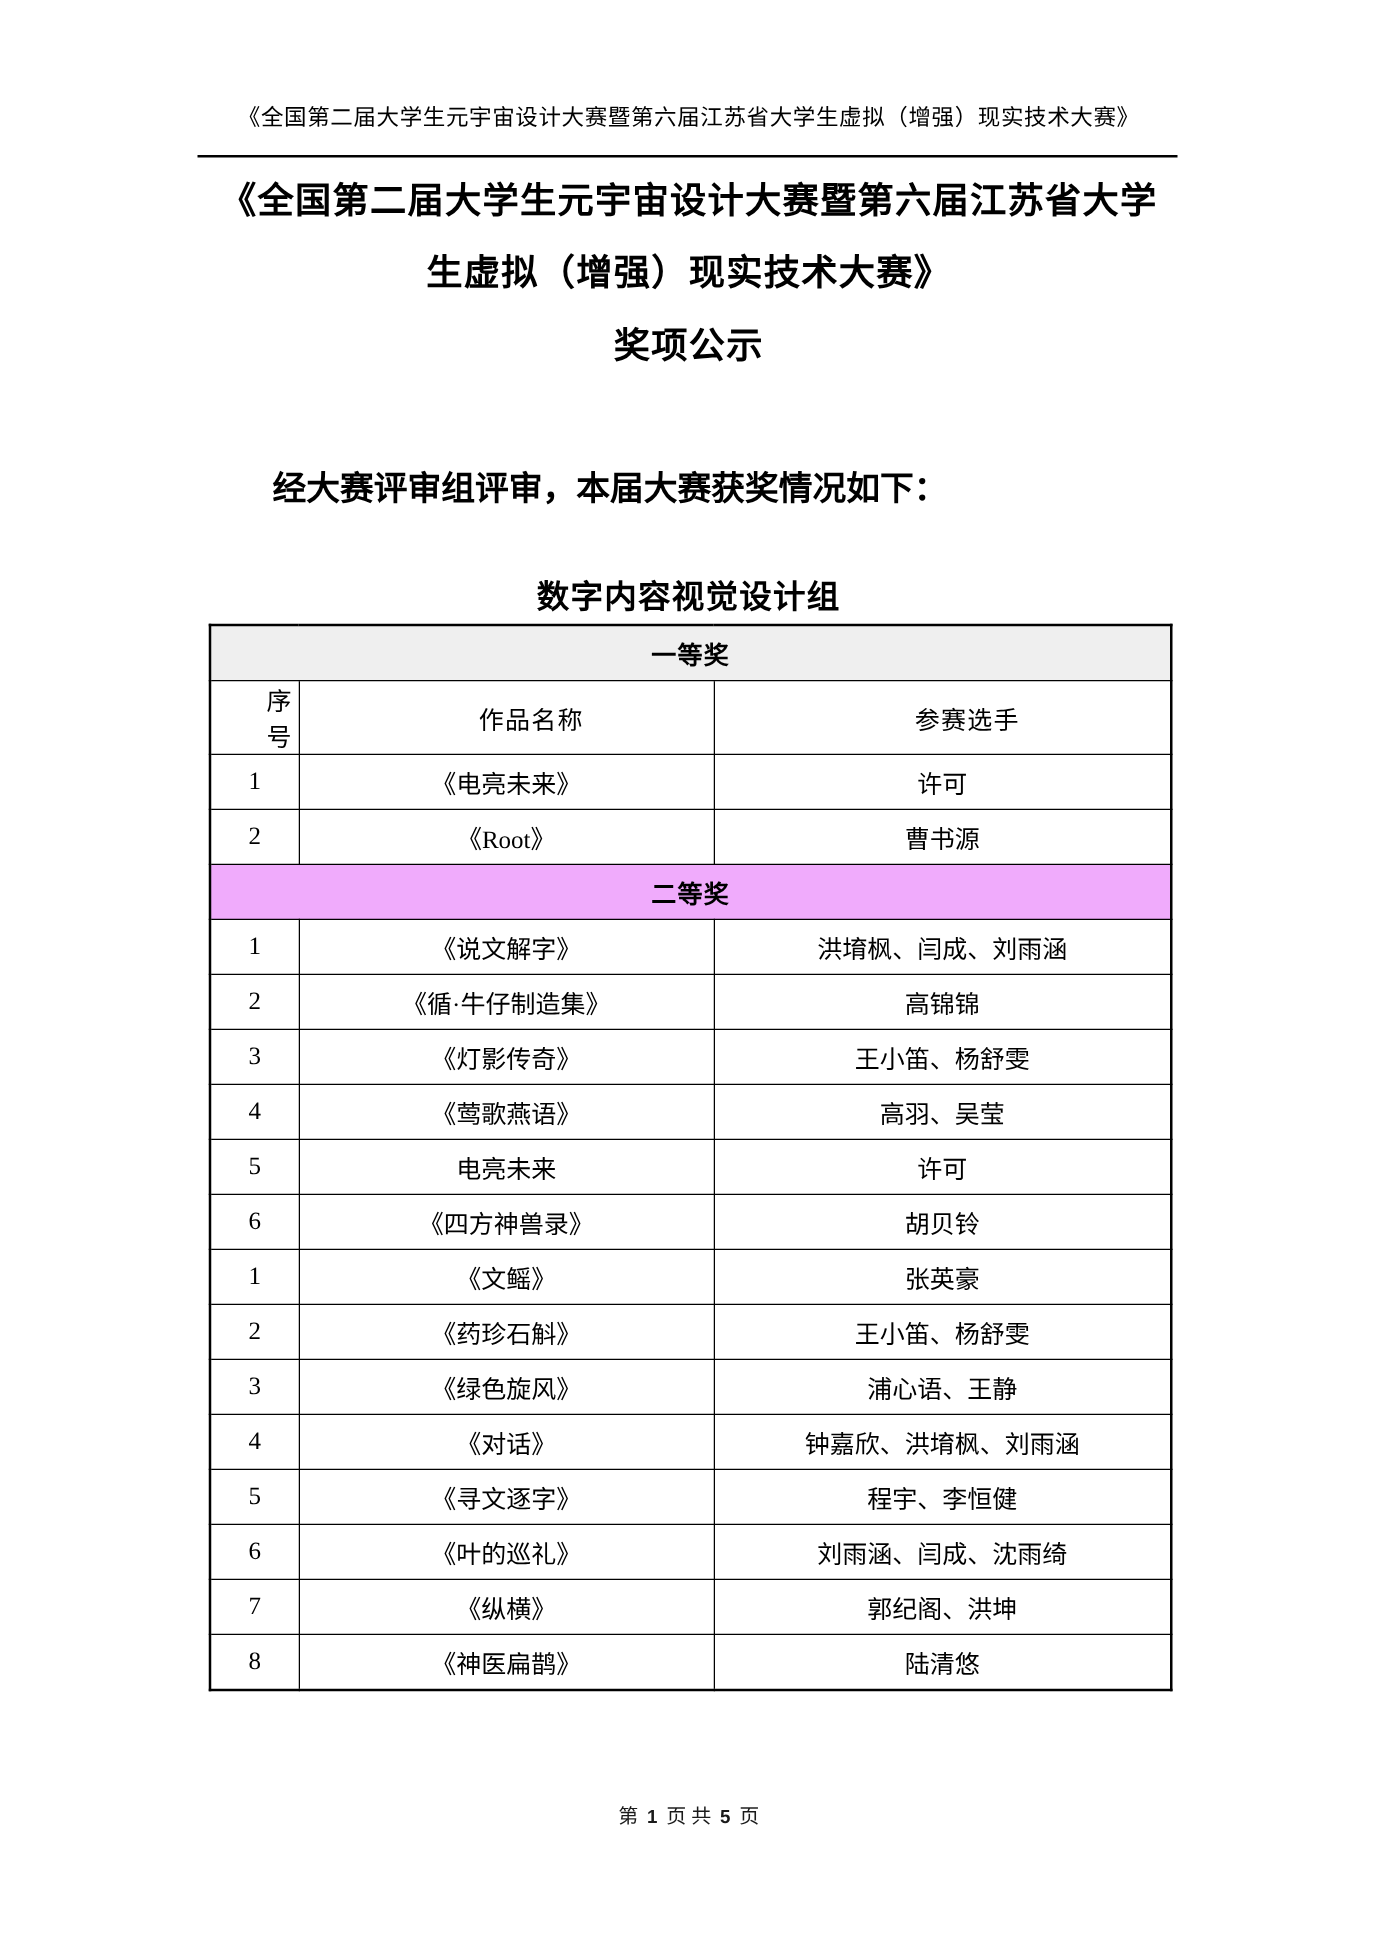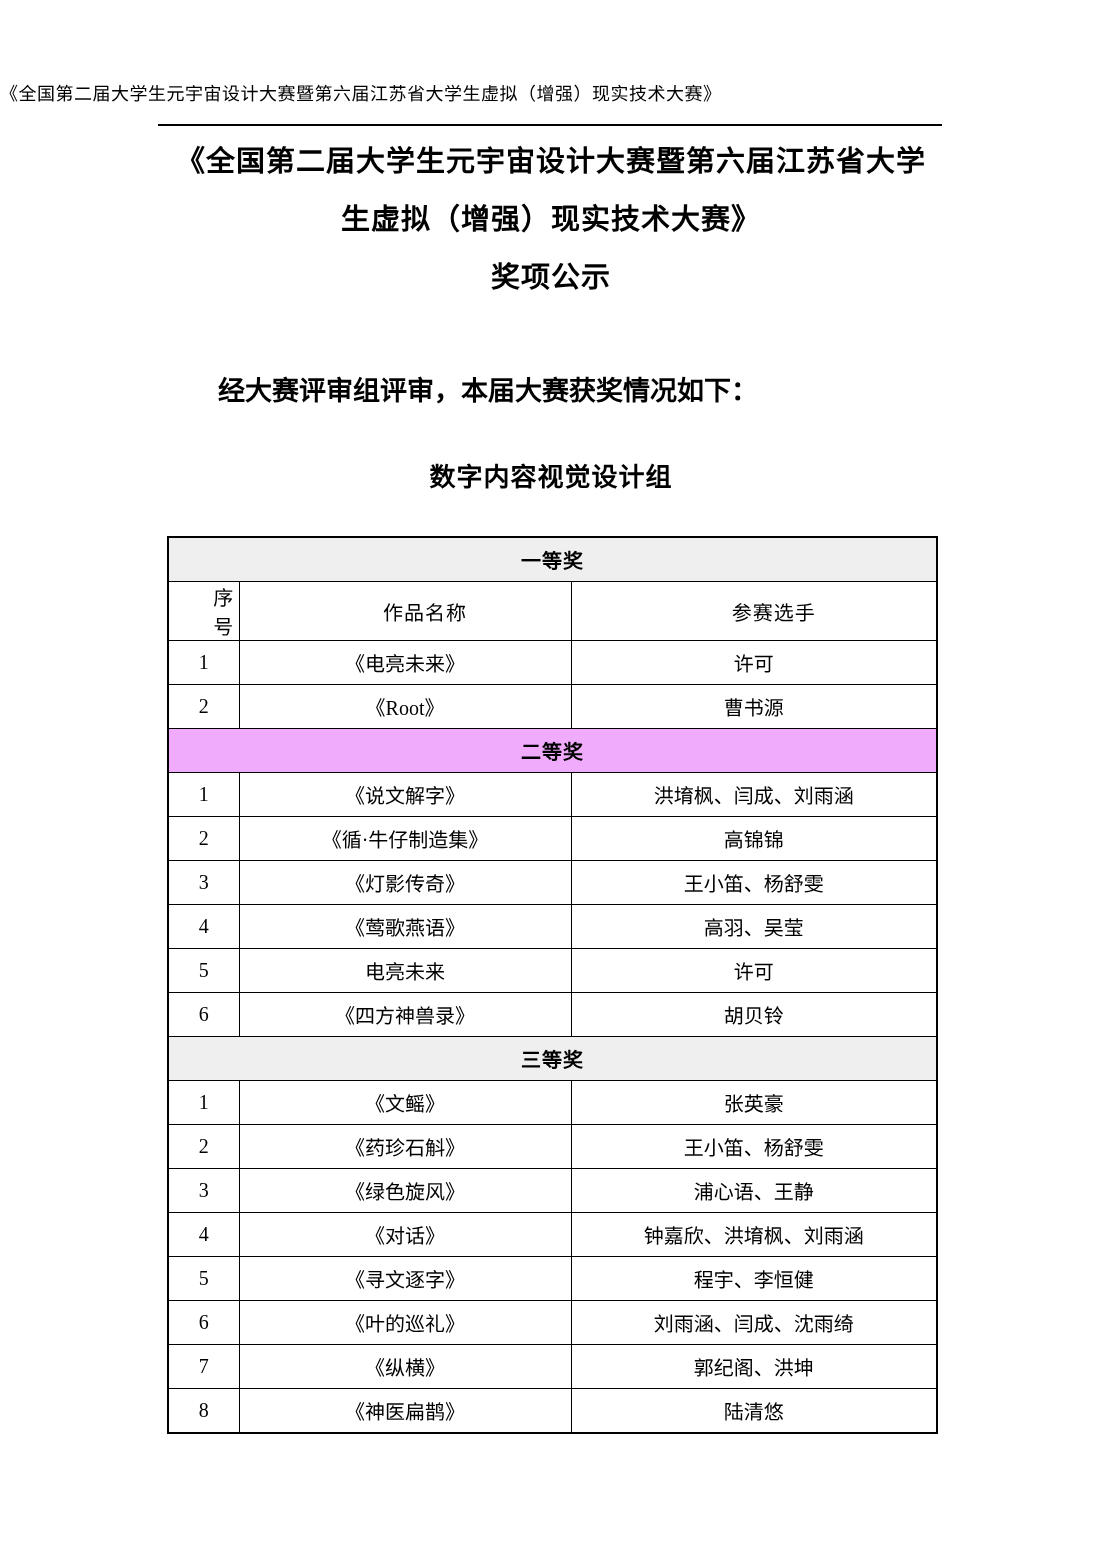--- a/index.html
+++ b/index.html
@@ -14,21 +14,21 @@
     background: #ffffff;
     font-family: "Liberation Serif", "DejaVu Serif", serif;
     color: #000000;
     overflow: hidden;
   }
   .page-header {
     position: absolute;
     top: 84px;
     left: 0;
     width: 100%;
-    text-align: left;
+    text-align: center;
     font-size: 18px;
     line-height: 21px;
     letter-spacing: 0.5px;
   }
   .header-rule {
     position: absolute;
     top: 124px;
     left: 158px;
     width: 784px;
     height: 0;
@@ -61,21 +61,21 @@
     left: 0;
     width: 100%;
     text-align: center;
     font-size: 26px;
     font-weight: bold;
     line-height: 34px;
     letter-spacing: 1px;
   }
   table.awards {
     position: absolute;
-    top: 536px;
+    top: 499px;
     left: 167px;
     width: 769px;
     border-collapse: collapse;
     table-layout: fixed;
   }
   table.awards td {
     border: 1px solid #000000;
     height: 43px;
     text-align: center;
     vertical-align: middle;
@@ -186,23 +186,20 @@
         <tr>
           <td>5</td>
           <td>电亮未来</td>
           <td>许可</td>
         </tr>
         <tr>
           <td>6</td>
           <td>《四方神兽录》</td>
           <td>胡贝铃</td>
         </tr>
-        <tr class="award-row">
-          <td colspan="3" style="background: rgb(239, 239, 239);">三等奖</td>
-        </tr>
         <tr>
           <td>1</td>
           <td>《文鳐》</td>
           <td>张英豪</td>
         </tr>
         <tr>
           <td>2</td>
           <td>《药珍石斛》</td>
           <td>王小笛、杨舒雯</td>
         </tr>
@@ -232,14 +229,17 @@
           <td>郭纪阁、洪坤</td>
         </tr>
         <tr>
           <td>8</td>
           <td>《神医扁鹊》</td>
           <td>陆清悠</td>
         </tr>
       </tbody>
   </table>
 
+  <div class="page-footer">
+    <span class="cjk">第</span><span class="num">1</span><span class="cjk">页 共</span><span class="num">5</span><span class="cjk">页</span>
+  </div>
 
 </div>
 
 </body></html>

